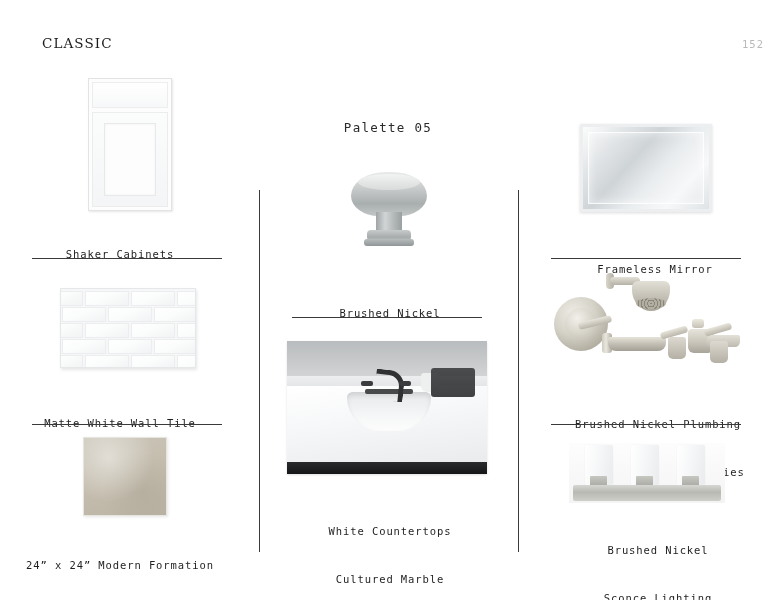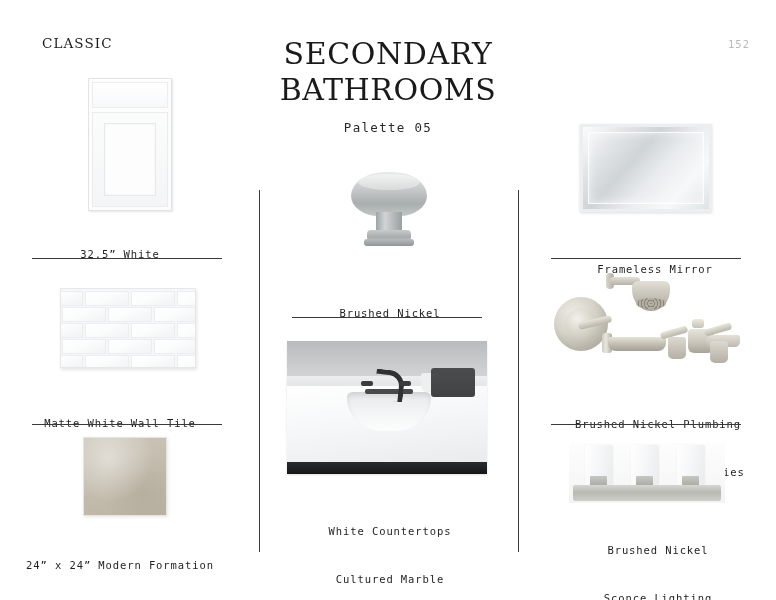--- a/index.html
+++ b/index.html
@@ -21,21 +21,21 @@
     position: absolute;
     left: 42px;
     top: 35px;
     font-family: "DejaVu Serif", serif;
     font-size: 13.5px;
     letter-spacing: 1.1px;
     color: #1b1b1b;
   }
   .page-num {
     position: absolute;
-    right: 26px;
+    right: 12px;
     top: 38px;
     font-family: "DejaVu Sans Mono", monospace;
     font-size: 10.5px;
     letter-spacing: 1px;
     color: #b9b9b9;
   }
   .title {
     position: absolute;
     left: 0;
     right: 0;
@@ -385,37 +385,32 @@
   }
 </style>
 </head>
 <body>
 
 <div id="board">
 
   <div class="brand">CLASSIC</div>
   <div class="page-num">152</div>
 
-  <div class="title">
-    <div>SECONDARY</div>
-    <div>BATHROOMS</div>
-  </div>
   <div class="subtitle">Palette 05</div>
 
   <div class="vdivider left"></div>
   <div class="vdivider right"></div>
 
   <div class="thumb cab-outer" style="left:88px; top:78px; width:84px; height:133px;">
     <div class="cab-drawer"></div>
     <div class="cab-door">
       <div class="cab-panel"></div>
     </div>
   </div>
   <div class="caption" style="left:10px; top:214px; width:220px;">
-    <div>32.5” White</div>
     <div>Shaker Cabinets</div>
   </div>
   <div class="hdivider" style="left:32px; top:258px; width:190px;"></div>
 
   <div class="thumb tile-wall" style="left:60px; top:288px; width:136px; height:80px;">
     <div class="tile-row" style="top:2px;">
       <div class="tile-brick" style="left:0px;"></div>
       <div class="tile-brick" style="left:46px;"></div>
       <div class="tile-brick" style="left:92px;"></div>
       <div class="tile-brick" style="left:138px;"></div>

